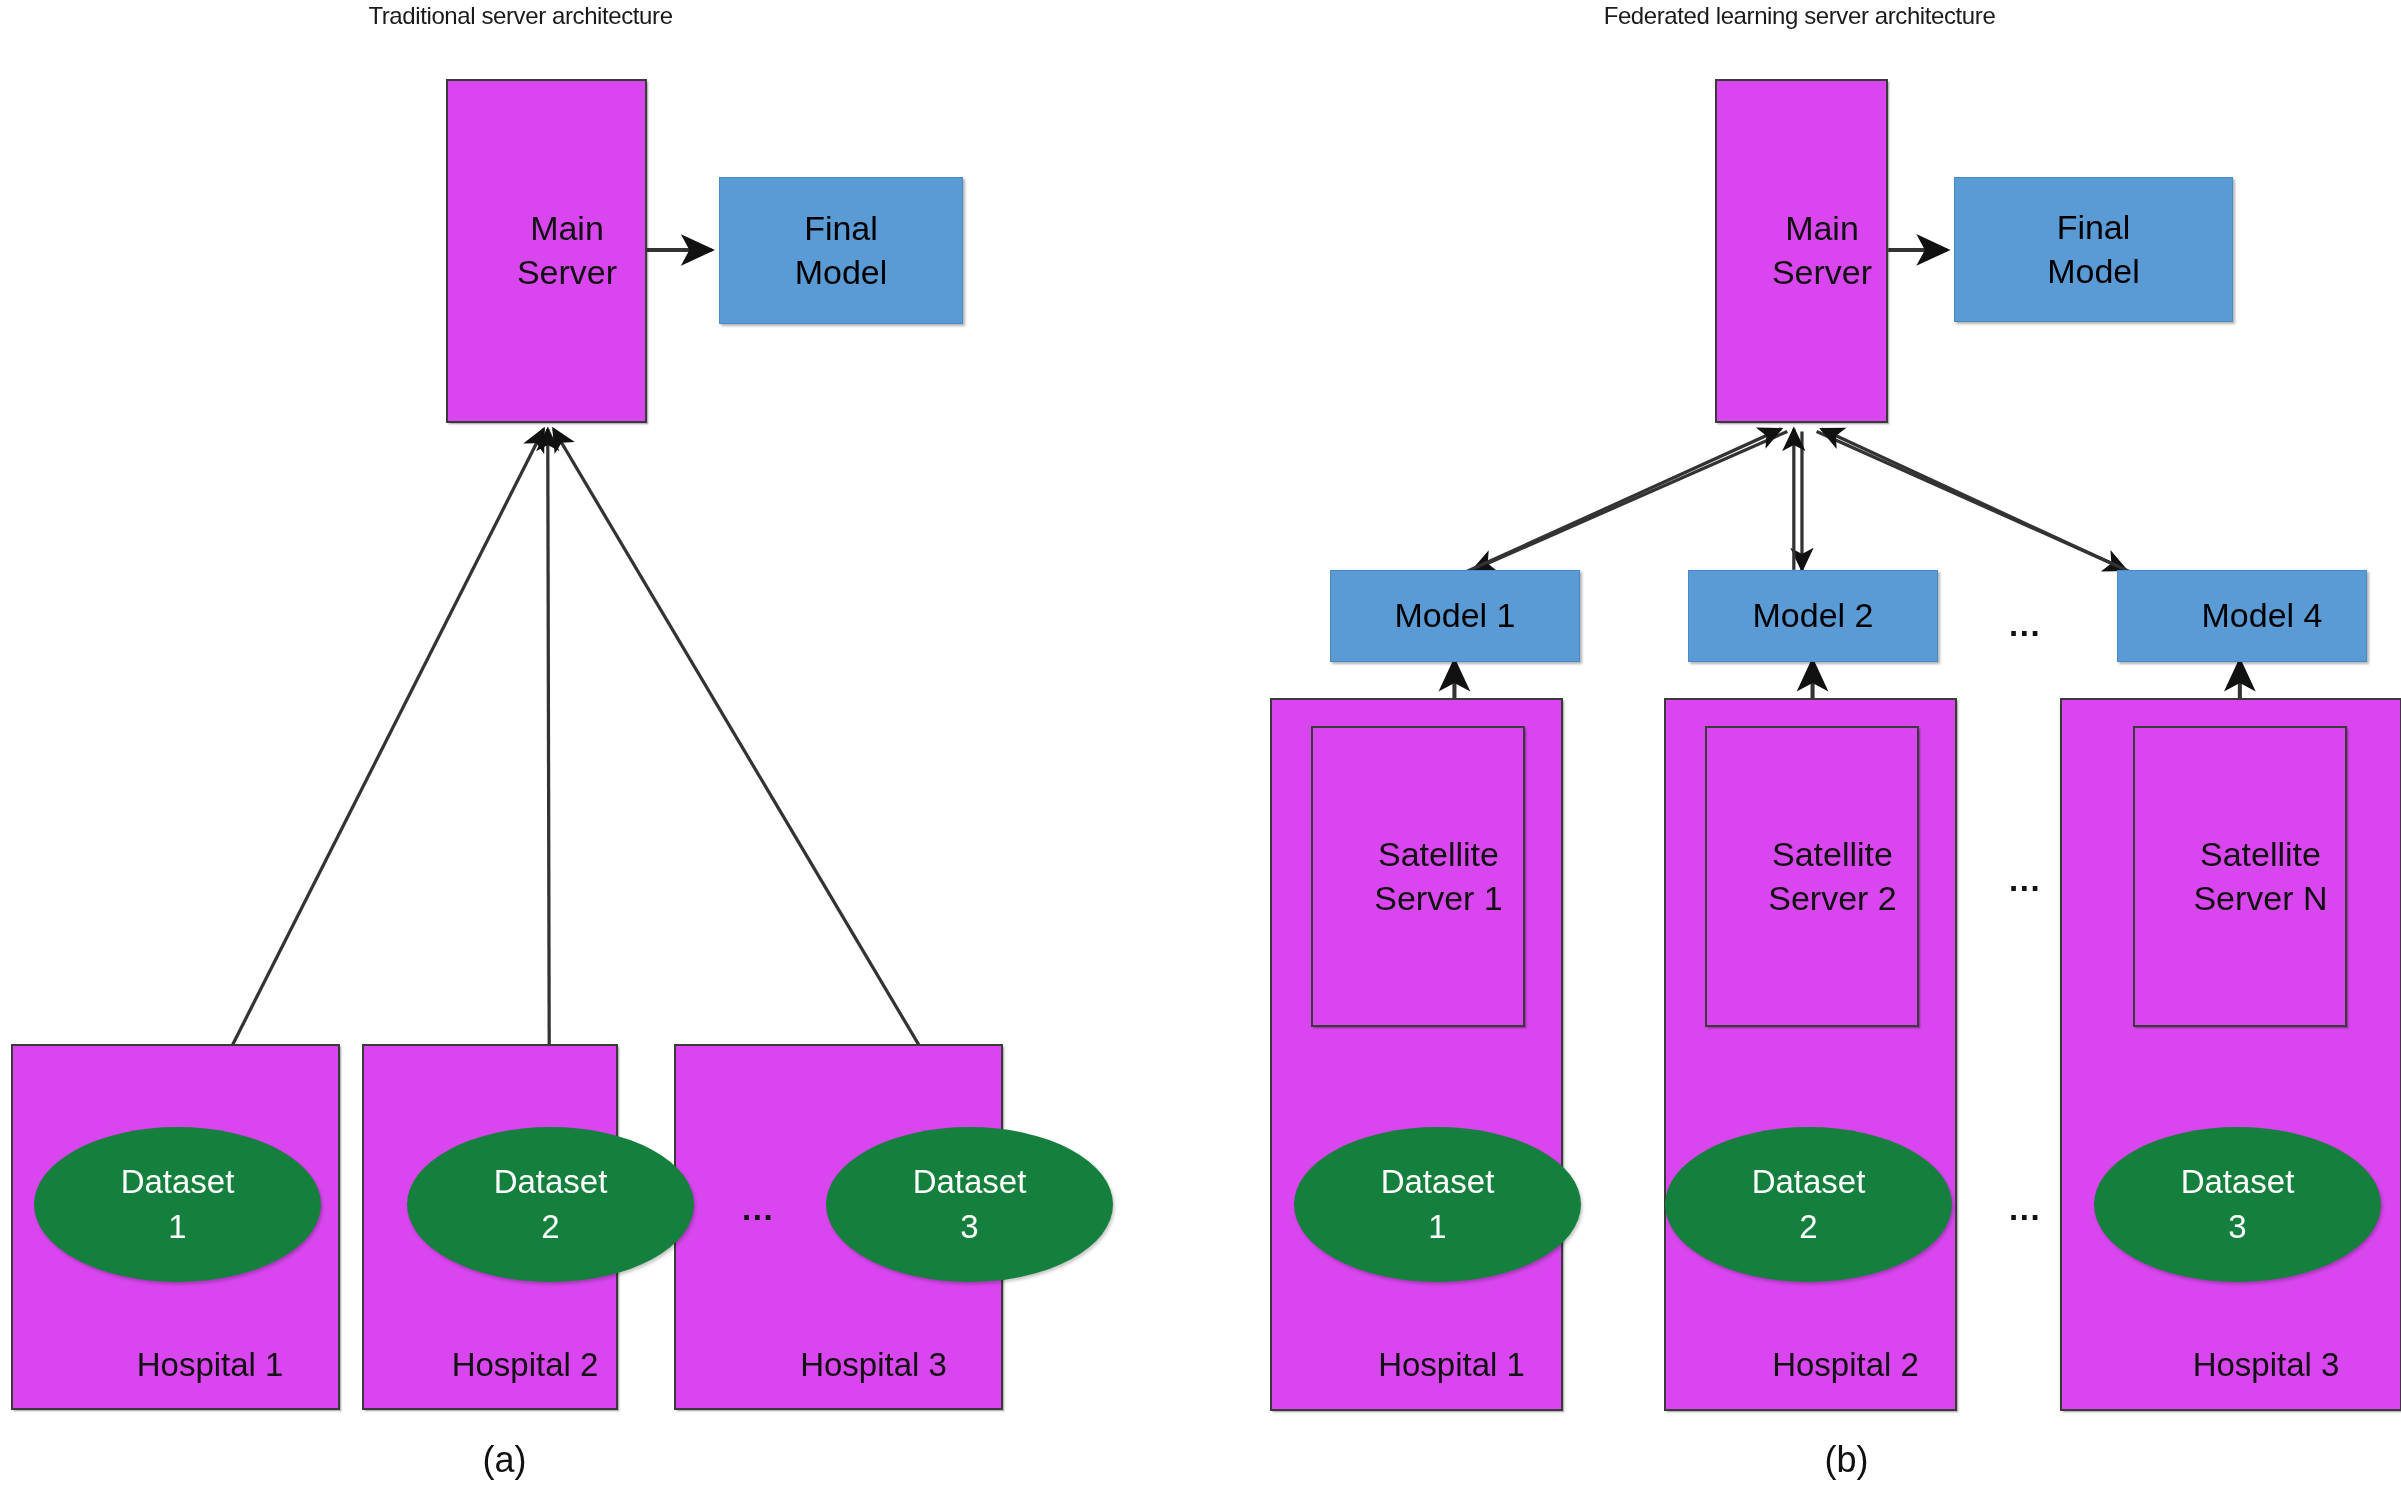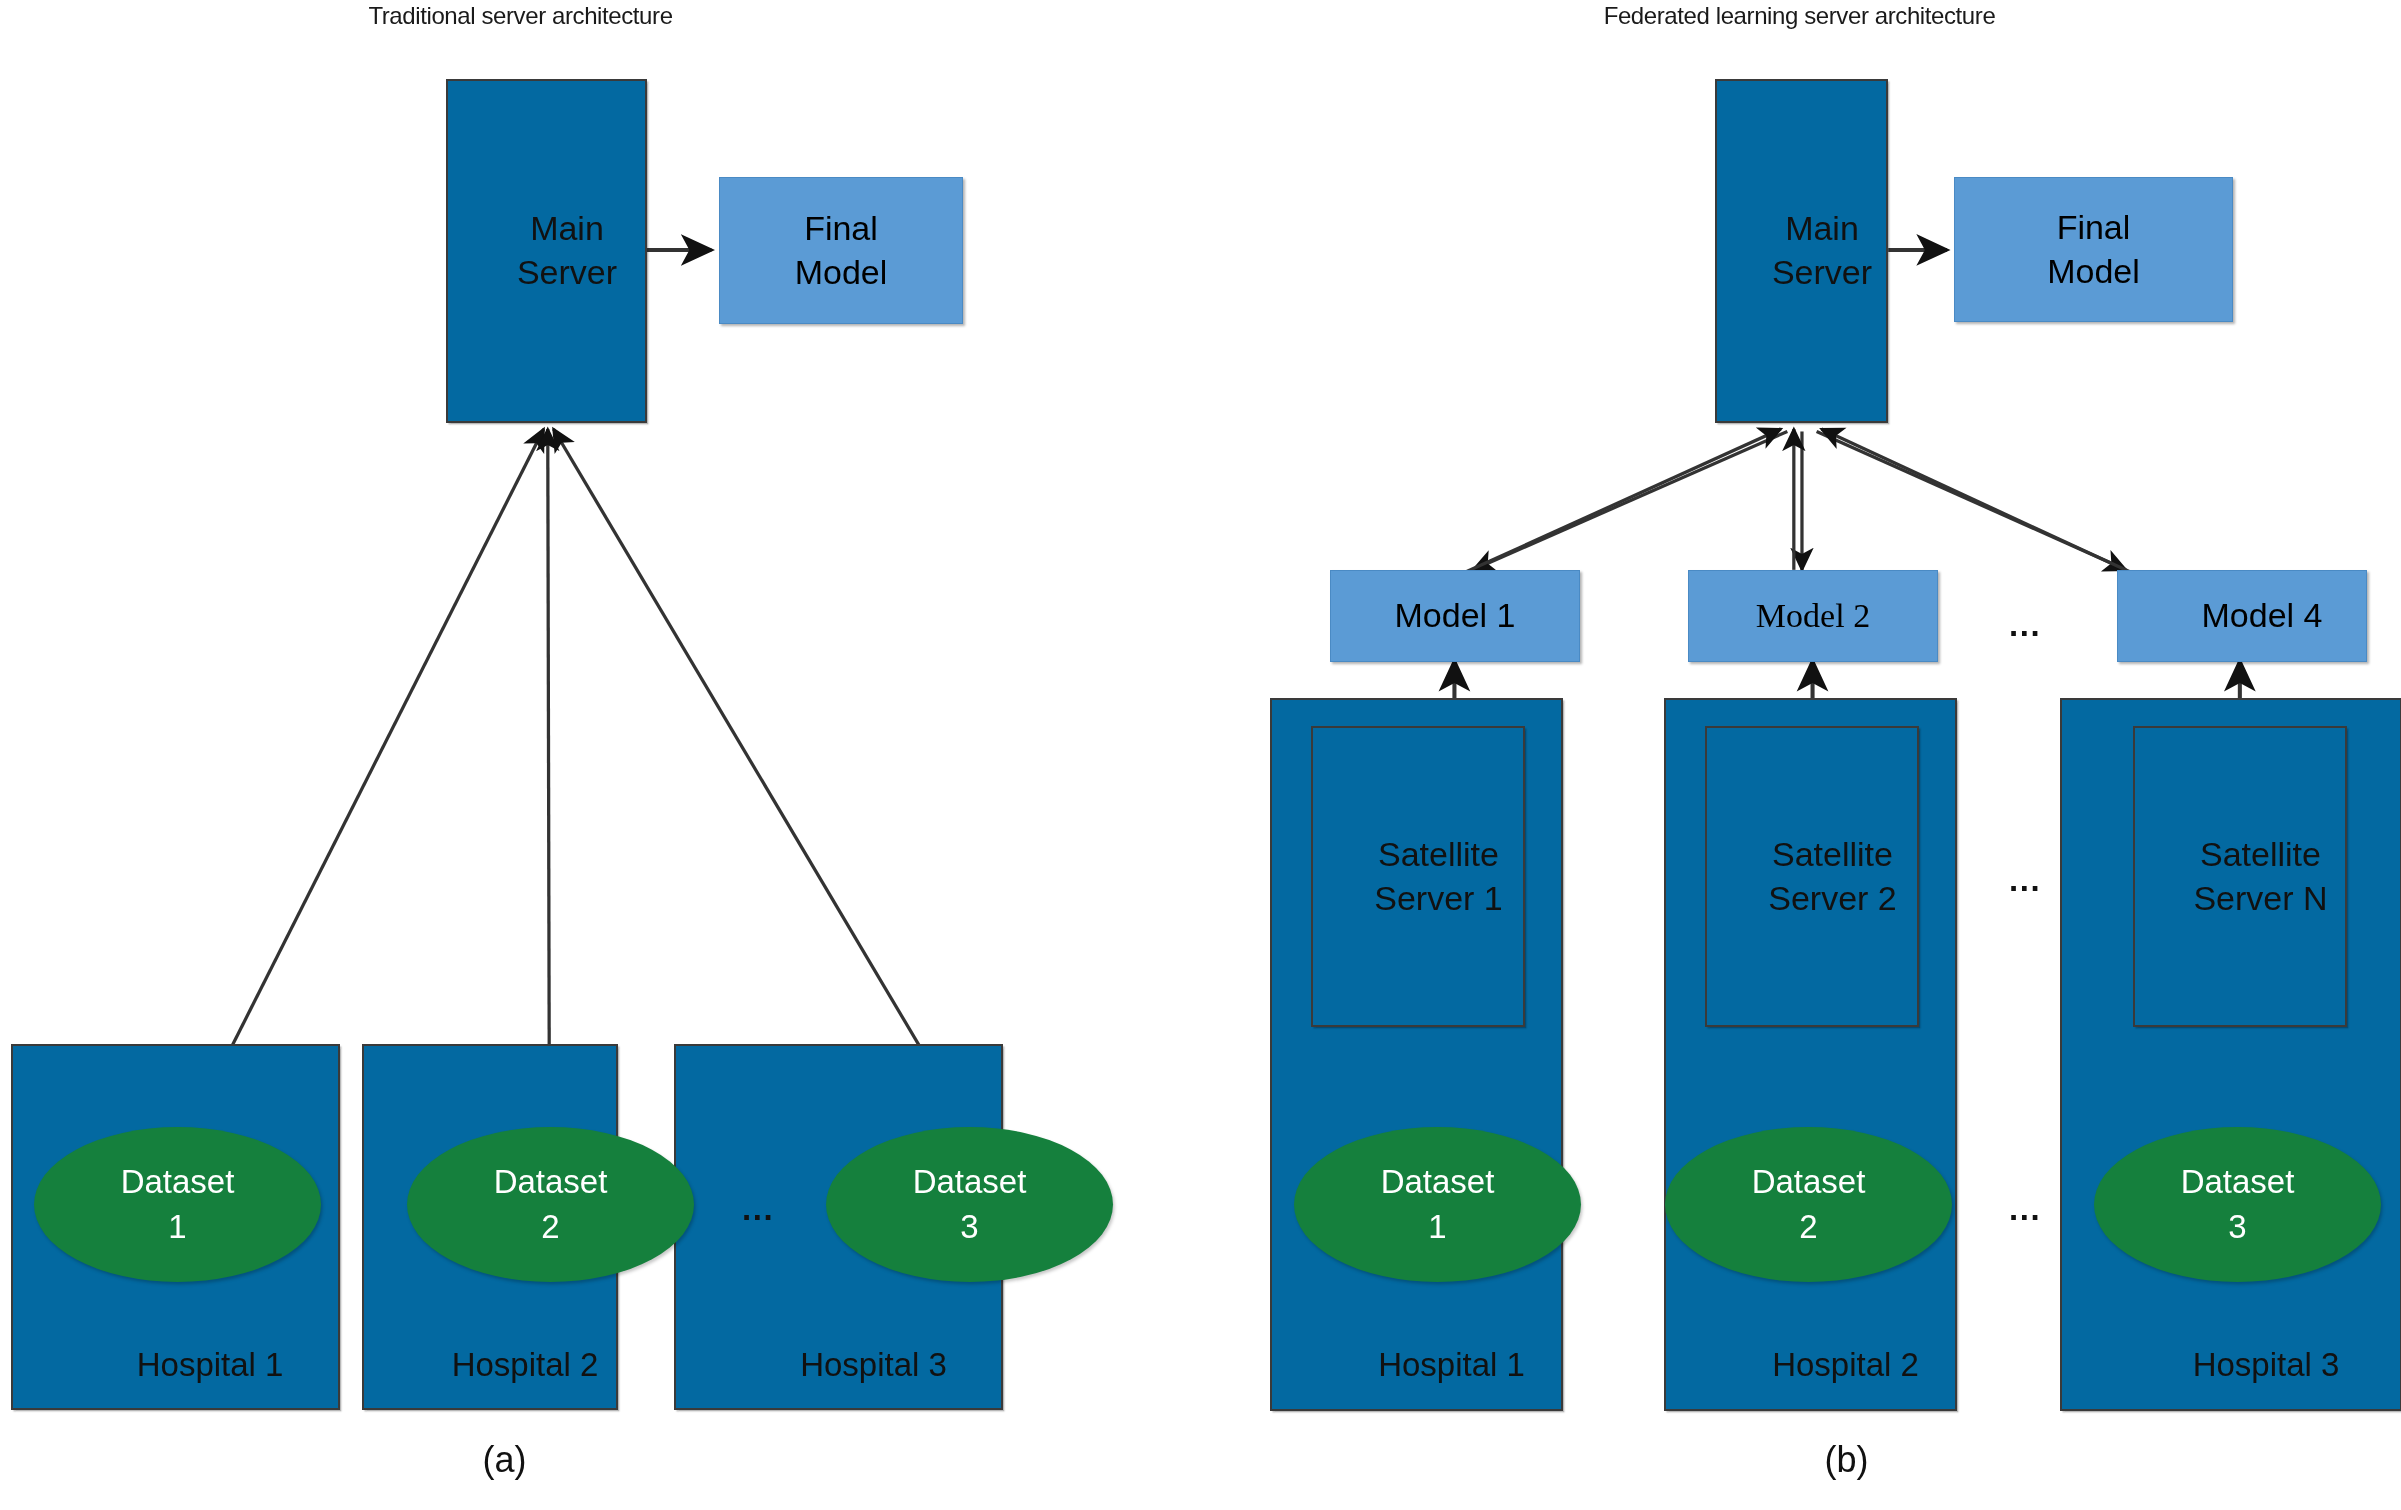--- a/index.html
+++ b/index.html
@@ -13,21 +13,21 @@
     letter-spacing:-0.4px;
     white-space:nowrap;
     text-align:center;
     font-weight:400;
   }
 
   .box{
     position:absolute;
     box-sizing:border-box;
     border:2.4px solid #3a3a3a;
-    background:#0369a1;
+    background:#d946ef;
     box-shadow:1.6px 1.6px 1.6px rgba(0,0,0,0.28);
     display:flex;
     align-items:center;
     justify-content:center;
     text-align:center;
     padding-left:41px;
   }
   .box .txt{
     font-size:34px;
     line-height:1.28;
@@ -199,21 +199,21 @@
   </div>
 
   <div class="bluebox" style="left:1954px;top:177px;width:279px;height:145px;">
     <span class="txt">Final
 Model</span>
   </div>
 
   <div class="bluebox" style="left:1330px;top:570px;width:250px;height:92px;">
     <span class="txt">Model 1</span>
   </div>
-  <div class="bluebox" style="left:1688px;top:570px;width:250px;height:92px;font-family:Liberation Serif, serif;">
+  <div class="bluebox" style="left:1688px;top:570px;width:250px;height:92px;">
     <span class="txt">Model 2</span>
   </div>
   <div class="bluebox" style="left:2117px;top:570px;width:250px;height:92px;padding-left:40px;">
     <span class="txt">Model 4</span>
   </div>
 
   <div class="ellipsis" style="left:2009px;top:606px;">...</div>
 
   <div class="box" style="left:1270px;top:698px;width:293px;height:713px;"></div>
   <div class="box" style="left:1664px;top:698px;width:293px;height:713px;"></div>

